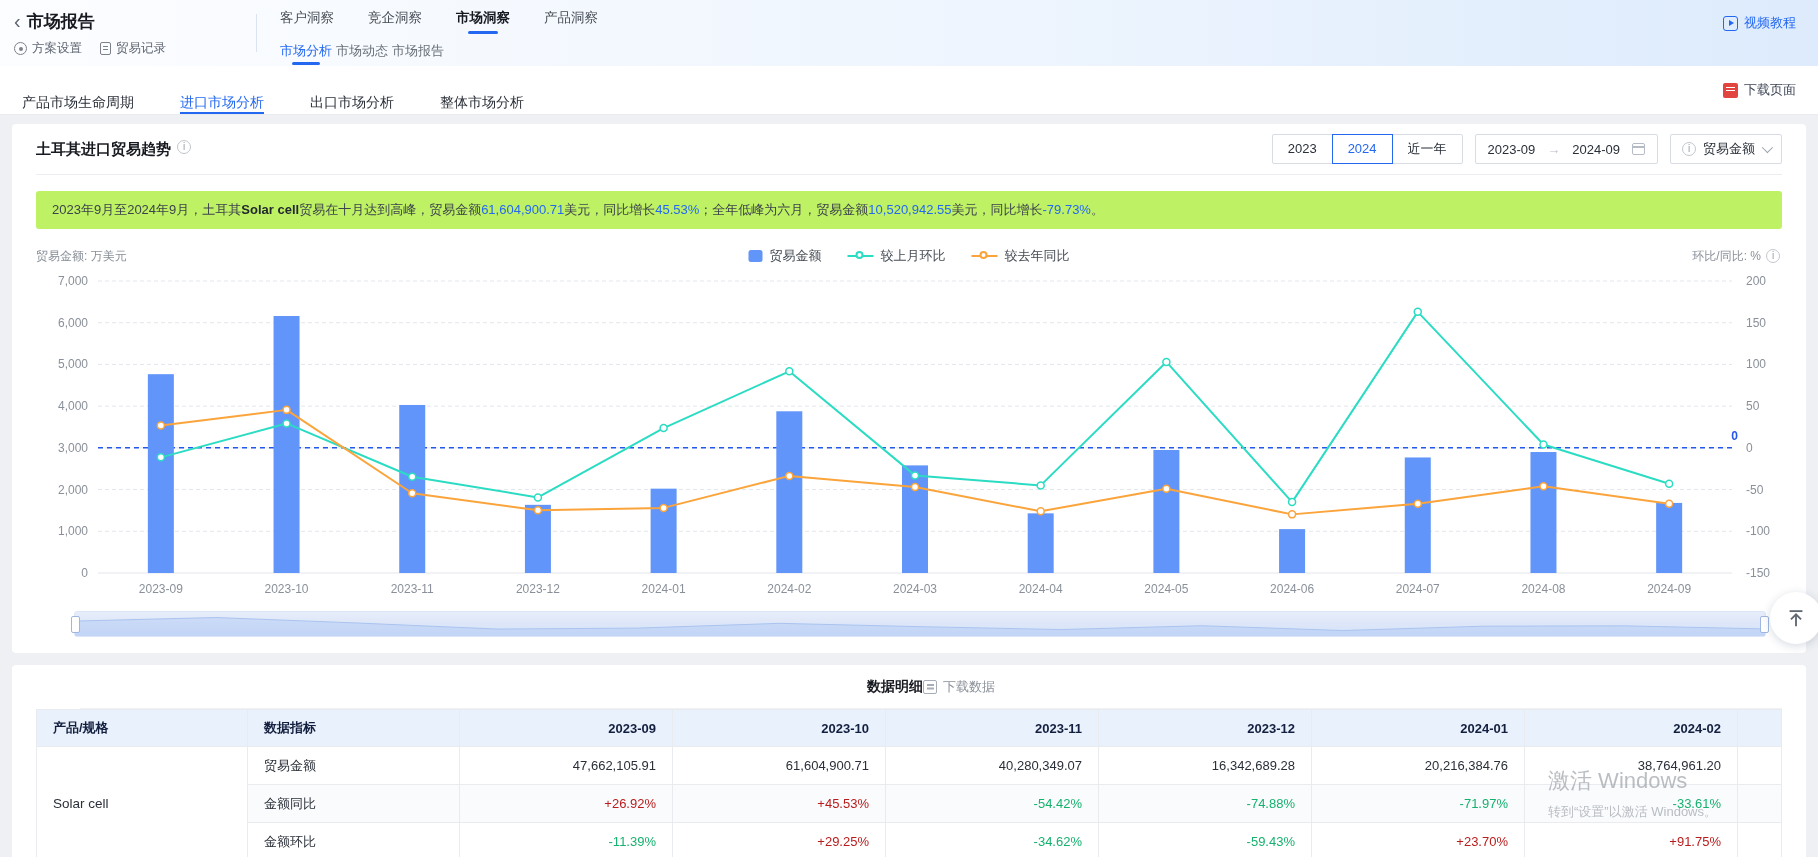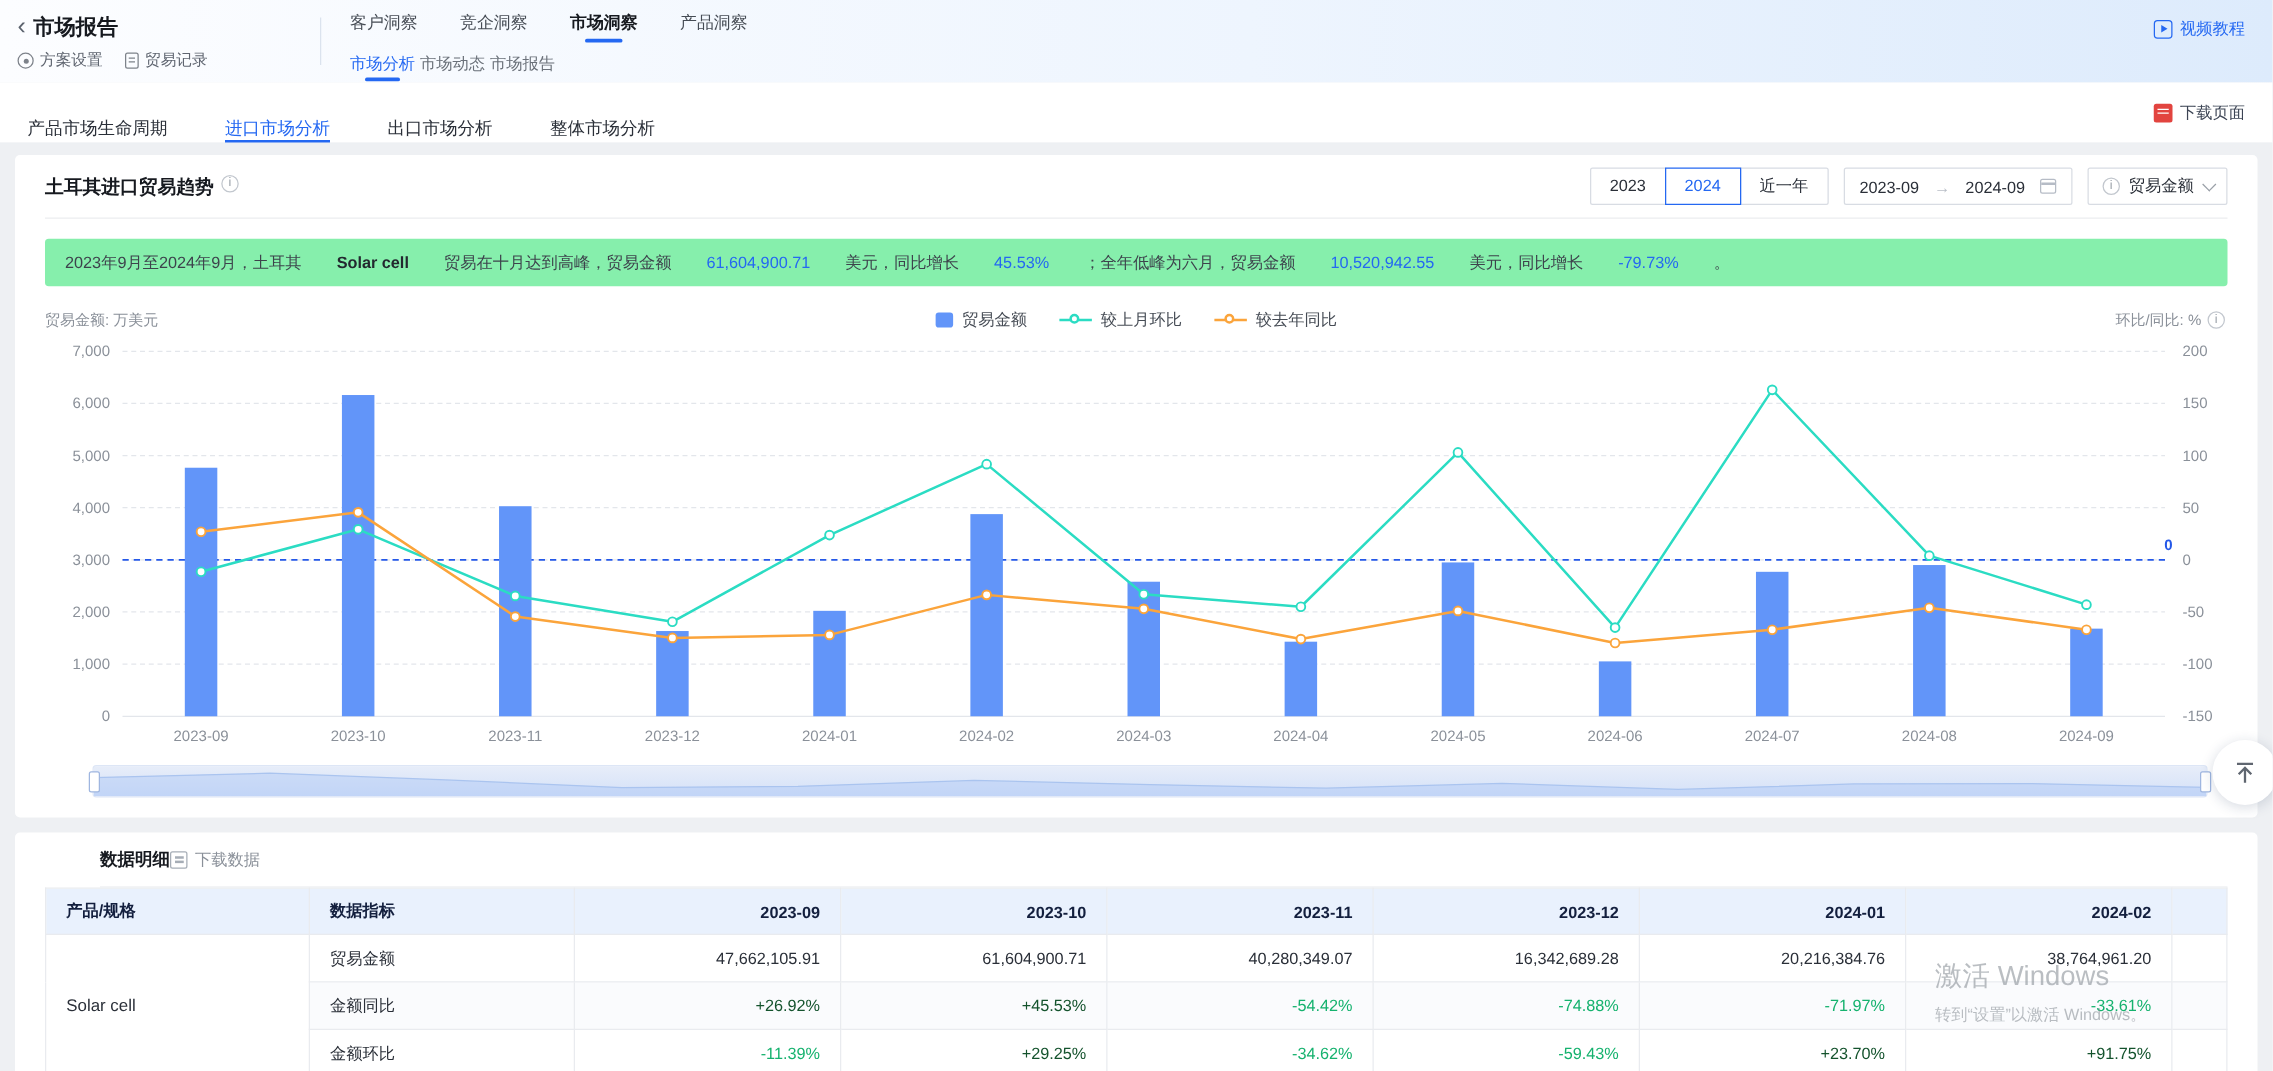--- a/index.html
+++ b/index.html
@@ -57,21 +57,21 @@
   .seg-btn:last-child { border-radius:0 2px 2px 0; }
   .seg-btn.active { border-color:#2468f2; color:#2468f2; z-index:2; }
   .daterange { height:30px; display:flex; align-items:center; gap:12px; border:1px solid #d8dce3; border-radius:2px; background:#fff; padding:0 12px; font-size:13px; color:#2a2f38; cursor:pointer; }
   .dr-arrow { color:#b9bec7; font-size:13px; }
   .cal-icon { width:13px; height:12px; border:1.5px solid #b6bcc6; border-radius:2px; position:relative; display:inline-block; }
   .cal-icon:before { content:''; position:absolute; left:0; right:0; top:2px; height:1.5px; background:#b6bcc6; }
   .metric-sel { height:30px; display:flex; align-items:center; gap:7px; border:1px solid #d8dce3; border-radius:2px; background:#fff; padding:0 11px; font-size:13px; color:#2a2f38; cursor:pointer; }
   .chev-down { width:8px; height:8px; border-right:1.5px solid #9aa0a8; border-bottom:1.5px solid #9aa0a8; transform:rotate(45deg) translateY(-2px); display:inline-block; }
   .head-sep { border-bottom:1px solid #ebedf0; }
 
-  .summary { margin-top:16px; background:#86efac; border-radius:3px; min-height:38px; display:flex; align-items:center; padding:8px 16px; font-size:13px; color:#3d434c; line-height:20px;gap:28px; }
+  .summary { margin-top:16px; background:#bef264; border-radius:3px; min-height:38px; display:flex; align-items:center; padding:8px 16px; font-size:13px; color:#3d434c; line-height:20px; }
   .summary .bold { font-weight:bold; color:#23282f; }
   .summary .blue { color:#2468f2; }
 
   .chart-header { margin-top:16px; display:flex; align-items:center; height:22px; position:relative; }
   .axis-caption { font-size:12px; color:#8a9099; }
   .legend { position:absolute; left:50%; transform:translateX(-50%); display:flex; gap:26px; align-items:center; }
   .legend-item { display:flex; align-items:center; gap:7px; font-size:13px; color:#464c55; cursor:pointer; }
   .lg-bar { width:14px; height:12px; border-radius:2.5px; display:inline-block; }
   .lg-line { width:26px; height:10px; position:relative; display:inline-block; }
   .lg-line .lg-track { position:absolute; left:0; right:0; top:4px; height:2px; }
@@ -79,35 +79,35 @@
   .ratio-caption { position:absolute; right:2px; display:flex; align-items:center; gap:5px; }
 
   .ax { font-size:12px; fill:#8a9099; }
   .ax0 { font-size:12px; font-weight:bold; }
 
   .datazoom { margin:6px 0 0 38px; width:1692px; height:26px; border-radius:3px; background:linear-gradient(#e7edf9,#d4e1f8); position:relative; border:1px solid #dde6f6; }
   .dz-handle { position:absolute; top:4px; width:9px; height:17px; background:#fff; border:1px solid #9fb6e0; border-radius:2px; z-index:2; cursor:ew-resize; }
   .dz-handle.left { left:-4px; } .dz-handle.right { right:-4px; }
 
   .card.detail { margin-top:12px; padding:0 24px; min-height:260px; }
-  .detail-head { height:44px; display:flex; align-items:center; justify-content:flex-start; border-bottom:1px solid #f0f1f3;margin-left:44px; }
+  .detail-head { height:44px; display:flex; align-items:center; justify-content:center; border-bottom:1px solid #f0f1f3;margin-left:44px; }
   .detail-title { font-size:14px; font-weight:bold; color:#16191f; }
   .detail-dl { display:flex; align-items:center; gap:6px; font-size:13px; color:#8a9099; cursor:pointer; }
   .xls-icon { width:14px; height:14px; border:1px solid #a6adb6; border-radius:2px; position:relative; display:inline-block; }
   .xls-icon:after { content:''; position:absolute; left:2.5px; top:3.5px; width:7px; height:1.5px; background:#a6adb6; box-shadow:0 3.5px 0 #a6adb6; }
 
   table.data { border-collapse:collapse; table-layout:fixed; width:1746px; margin-top:0; }
   table.data th, table.data td { border:1px solid #e9ebef; font-size:13px; padding:0 16px; }
   table.data th { background:#e9f1fd; color:#131f3e; font-weight:bold; height:37px; text-align:right; }
   table.data th.txt { text-align:left; }
   table.data td { height:38px; text-align:right; color:#2a2f38; background:#fff; }
   table.data td.txt { text-align:left; }
   table.data tr.alt td { background:#fafbfd; }
   table.data td.product { background:#fff; font-size:13.5px; }
-  table.data td.up { color:#14532d; }
+  table.data td.up { color:#b91c1c; }
   table.data td.down { color:#15b26e; }
 
   .watermark { position:absolute; left:1548px; top:766px; color:rgba(140,146,154,.6); pointer-events:none; z-index:5; }
   .wm1 { font-size:22px; }
   .wm2 { font-size:13px; margin-top:7px; white-space:nowrap; }
 
   .back-top { position:absolute; left:1770px; top:592px; width:52px; height:52px; border-radius:50%;
     background:#fff; box-shadow:0 2px 10px rgba(30,50,90,.18); display:flex; align-items:center; justify-content:center; cursor:pointer; z-index:6; }
 </style>
 </head>

